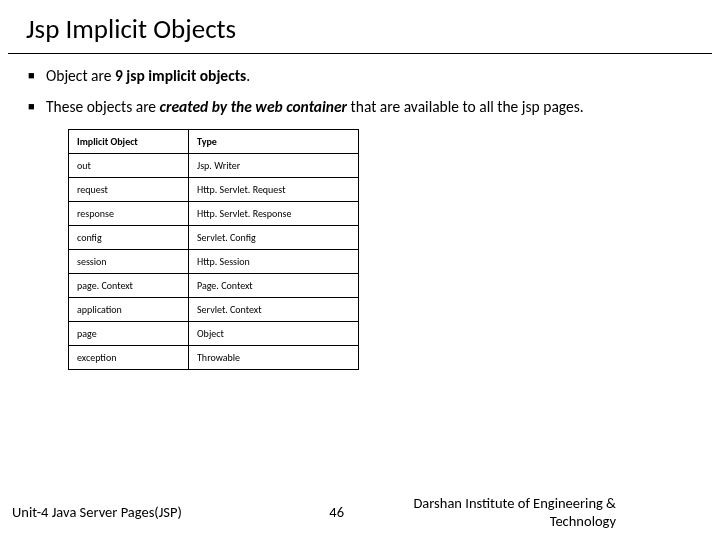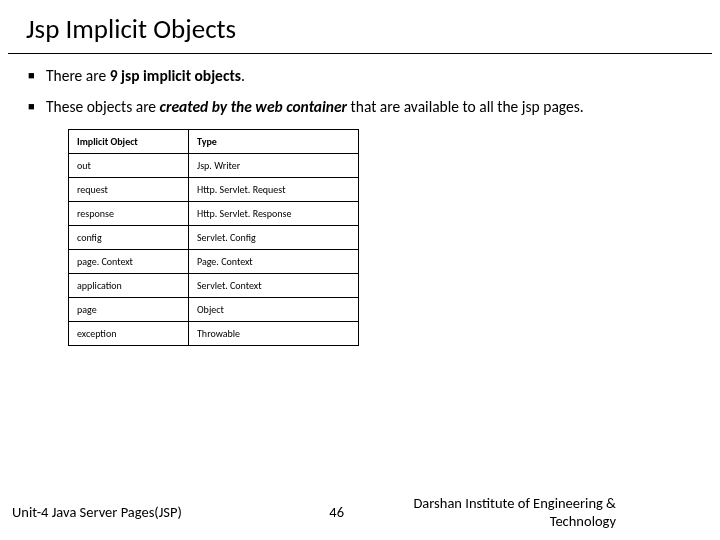--- a/index.html
+++ b/index.html
@@ -73,21 +73,21 @@
 </head>
 <body>
 
 <div class="title">Jsp Implicit Objects</div>
 
 <div class="content">
 
   <div class="bullet-item">
     <span class="bullet-mark">■</span>
     <span>
-      <span>There are </span><b>9 jsp implicit objects</b><span>.</span>
+      <span>Object are </span><b>9 jsp implicit objects</b><span>.</span>
     </span>
   </div>
 
   <div class="bullet-item">
     <span class="bullet-mark">■</span>
     <span>
       <span>These objects are </span><em class="it">created by the web container</em><span> that are available to all the jsp pages.</span>
     </span>
   </div>
 
@@ -110,20 +110,24 @@
           </tr>
           <tr>
             <td class="col1">response</td>
             <td class="col2">Http. Servlet. Response</td>
           </tr>
           <tr>
             <td class="col1">config</td>
             <td class="col2">Servlet. Config</td>
           </tr>
           <tr>
+            <td class="col1">session</td>
+            <td class="col2">Http. Session</td>
+          </tr>
+          <tr>
             <td class="col1">page. Context</td>
             <td class="col2">Page. Context</td>
           </tr>
           <tr>
             <td class="col1">application</td>
             <td class="col2">Servlet. Context</td>
           </tr>
           <tr>
             <td class="col1">page</td>
             <td class="col2">Object</td>

